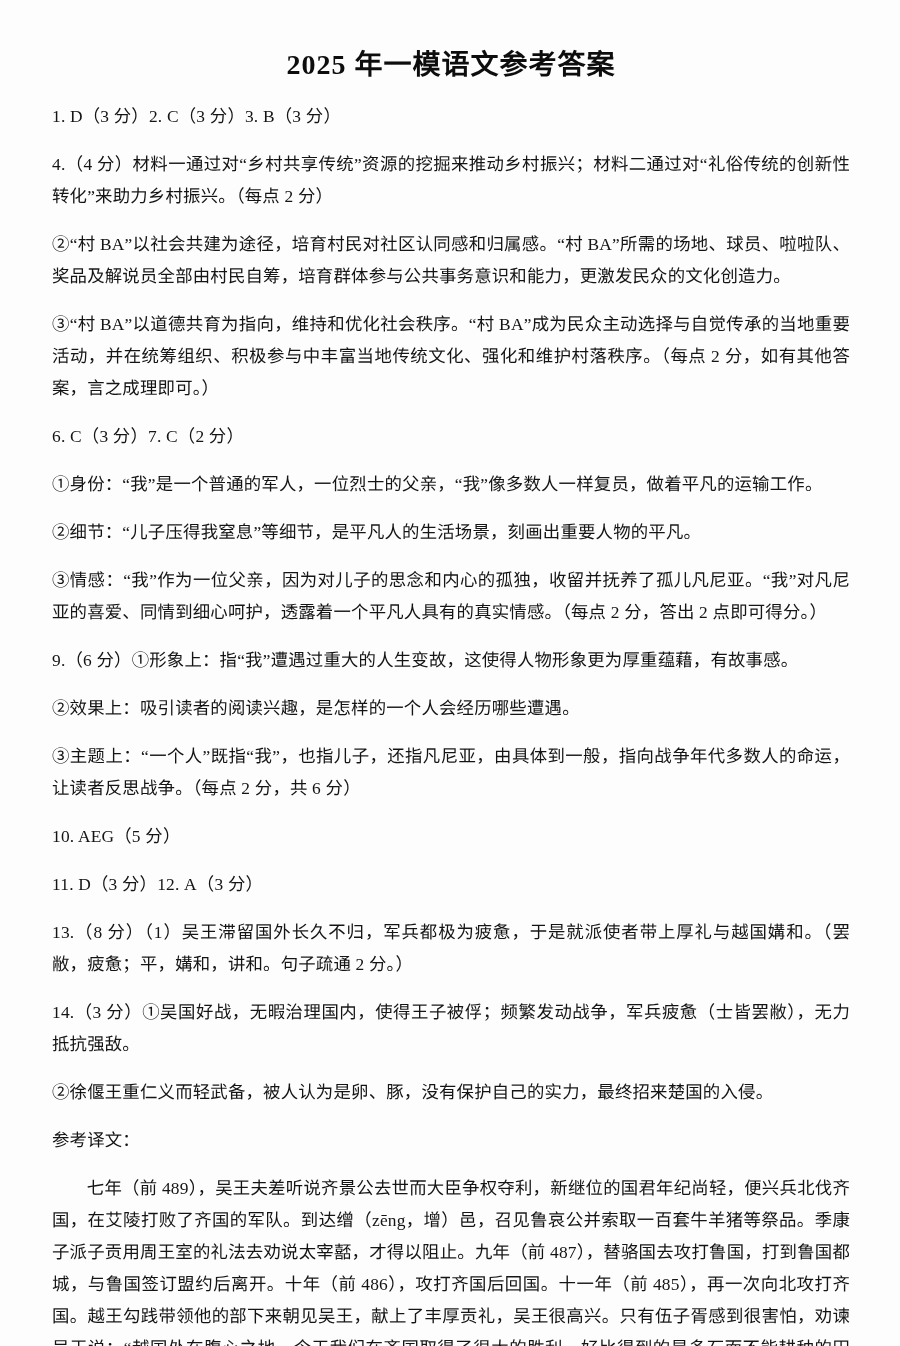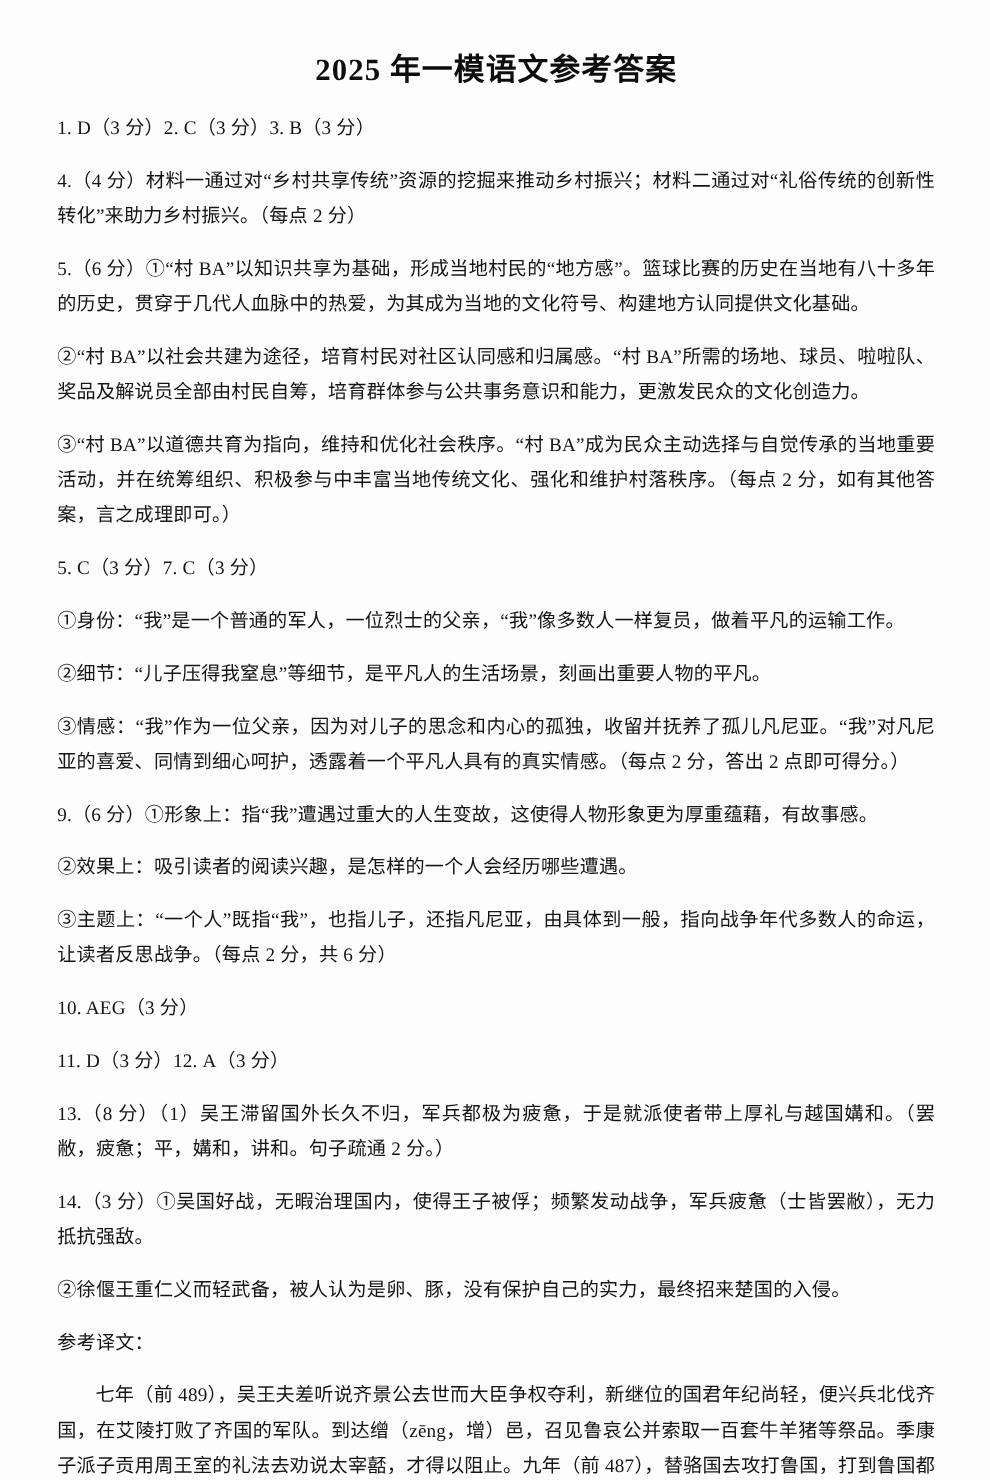--- a/index.html
+++ b/index.html
@@ -44,31 +44,30 @@
   }
 </style>
 </head>
 <body>
 
 <div class="page">
   <h1 class="doc-title">2025 年一模语文参考答案</h1>
   <div class="doc-body">
       <p class="para">1. D（3 分）2. C（3 分）3. B（3 分）</p>
       <p class="para">4.（4 分）材料一通过对“乡村共享传统”资源的挖掘来推动乡村振兴；材料二通过对“礼俗传统的创新性转化”来助力乡村振兴。（每点 2 分）</p>
-      <p class="para">5.（6 分）①“村 BA”以知识共享为基础，形成当地村民的“地方感”。篮球比赛的历史在当地有八十多年的历史，贯穿于几代人血脉中的热爱，为其成为当地的文化符号、构建地方认同提供文化基础。</p>
       <p class="para">②“村 BA”以社会共建为途径，培育村民对社区认同感和归属感。“村 BA”所需的场地、球员、啦啦队、奖品及解说员全部由村民自筹，培育群体参与公共事务意识和能力，更激发民众的文化创造力。</p>
       <p class="para">③“村 BA”以道德共育为指向，维持和优化社会秩序。“村 BA”成为民众主动选择与自觉传承的当地重要活动，并在统筹组织、积极参与中丰富当地传统文化、强化和维护村落秩序。（每点 2 分，如有其他答案，言之成理即可。）</p>
-      <p class="para">5. C（3 分）7. C（3 分）</p>
+      <p class="para">6. C（3 分）7. C（2 分）</p>
       <p class="para">①身份：“我”是一个普通的军人，一位烈士的父亲，“我”像多数人一样复员，做着平凡的运输工作。</p>
       <p class="para">②细节：“儿子压得我窒息”等细节，是平凡人的生活场景，刻画出重要人物的平凡。</p>
       <p class="para">③情感：“我”作为一位父亲，因为对儿子的思念和内心的孤独，收留并抚养了孤儿凡尼亚。“我”对凡尼亚的喜爱、同情到细心呵护，透露着一个平凡人具有的真实情感。（每点 2 分，答出 2 点即可得分。）</p>
       <p class="para">9.（6 分）①形象上：指“我”遭遇过重大的人生变故，这使得人物形象更为厚重蕴藉，有故事感。</p>
       <p class="para">②效果上：吸引读者的阅读兴趣，是怎样的一个人会经历哪些遭遇。</p>
       <p class="para">③主题上：“一个人”既指“我”，也指儿子，还指凡尼亚，由具体到一般，指向战争年代多数人的命运，让读者反思战争。（每点 2 分，共 6 分）</p>
-      <p class="para">10. AEG（3 分）</p>
+      <p class="para">10. AEG（5 分）</p>
       <p class="para">11. D（3 分）12. A（3 分）</p>
       <p class="para">13.（8 分）（1）吴王滞留国外长久不归，军兵都极为疲惫，于是就派使者带上厚礼与越国媾和。（罢敝，疲惫；平，媾和，讲和。句子疏通 2 分。）</p>
       <p class="para">14.（3 分）①吴国好战，无暇治理国内，使得王子被俘；频繁发动战争，军兵疲惫（士皆罢敝），无力抵抗强敌。</p>
       <p class="para">②徐偃王重仁义而轻武备，被人认为是卵、豚，没有保护自己的实力，最终招来楚国的入侵。</p>
       <p class="para">参考译文：</p>
       <p class="para indent">七年（前 489），吴王夫差听说齐景公去世而大臣争权夺利，新继位的国君年纪尚轻，便兴兵北伐齐国，在艾陵打败了齐国的军队。到达缯（zēng，增）邑，召见鲁哀公并索取一百套牛羊猪等祭品。季康子派子贡用周王室的礼法去劝说太宰嚭，才得以阻止。九年（前 487），替骆国去攻打鲁国，打到鲁国都城，与鲁国签订盟约后离开。十年（前 486），攻打齐国后回国。十一年（前 485），再一次向北攻打齐国。越王勾践带领他的部下来朝见吴王，献上了丰厚贡礼，吴王很高兴。只有伍子胥感到很害怕，劝谏吴王说：“越国处在腹心之地，今天我们在齐国取得了很大的胜利，好比得到的是多石而不能耕种的田地，没有用处。”吴王不</p>
     </div>
 </div>
 
 </body></html>

